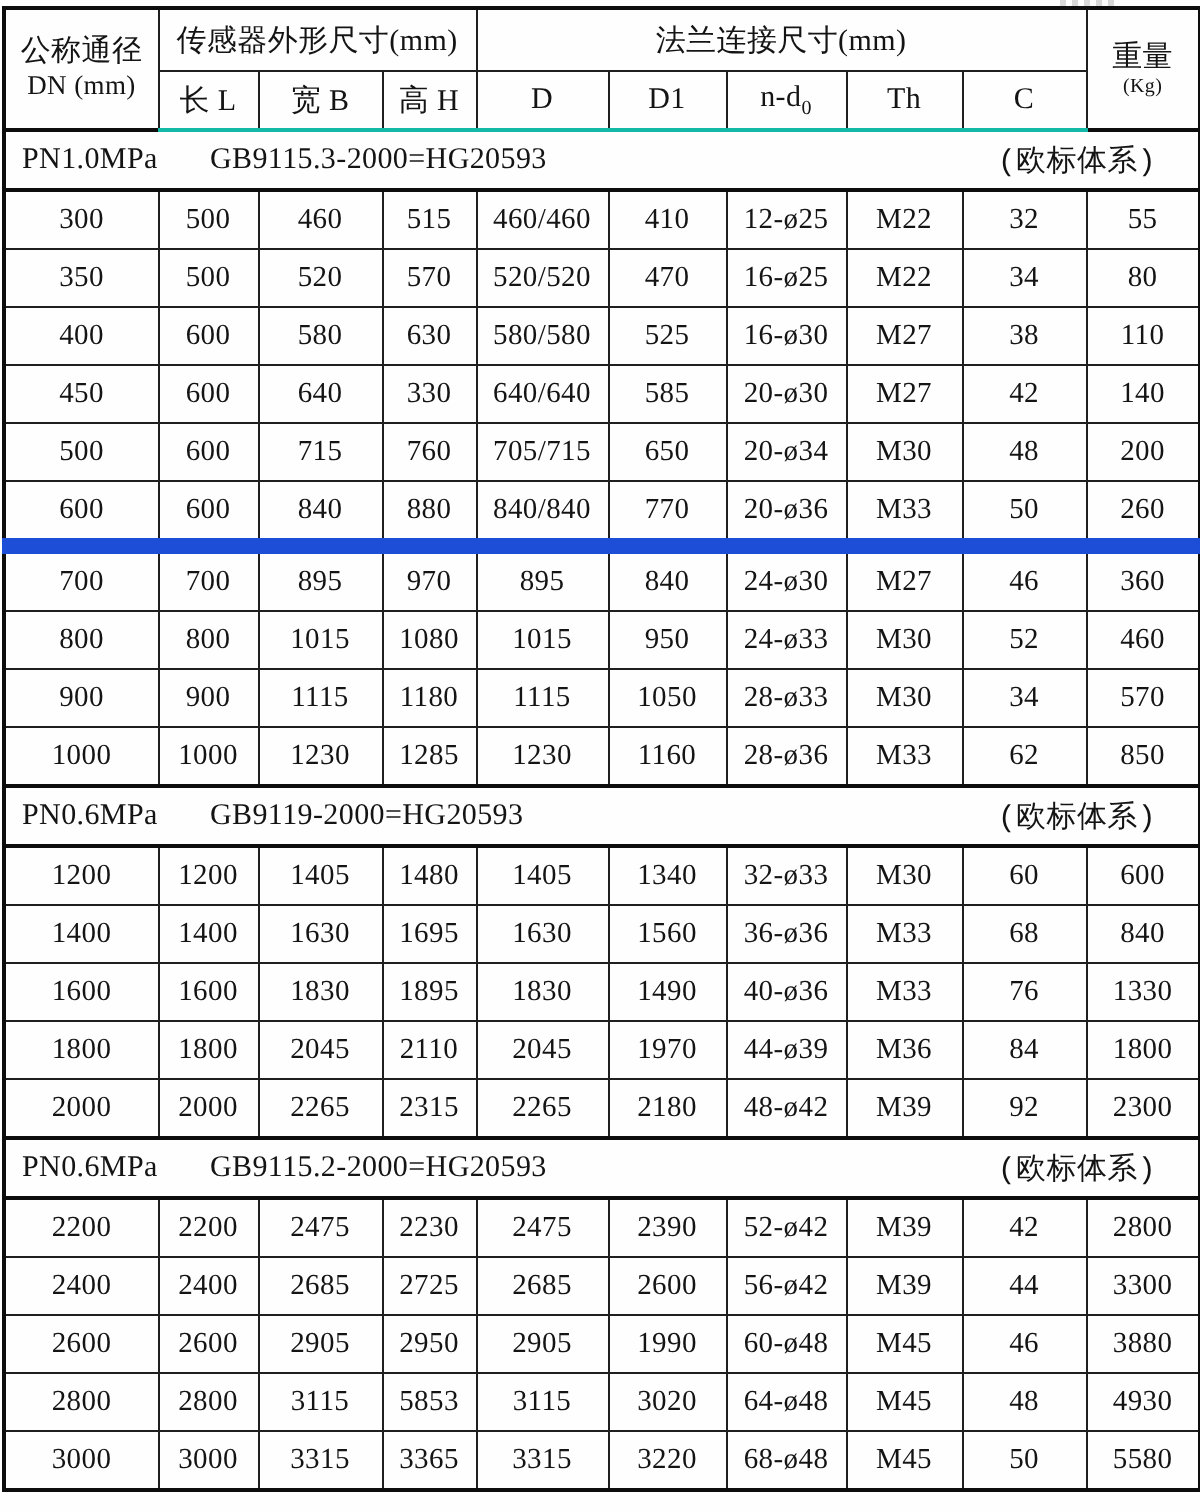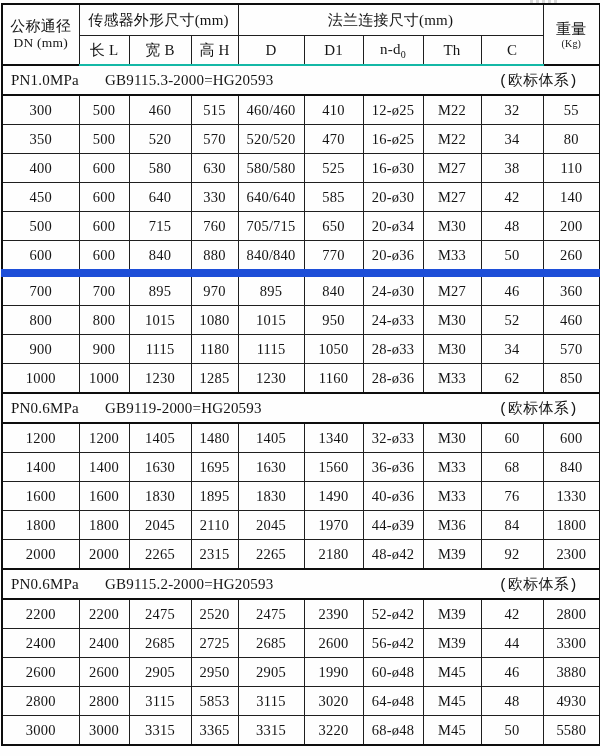--- a/index.html
+++ b/index.html
@@ -333,21 +333,21 @@
               <span class="pressure">PN0.6MPa</span>
               <span class="standard">GB9115.2-2000=HG20593</span>
               <span class="note">(欧标体系)</span>
             </div>
           </td>
         </tr>
         <tr>
           <td>2200</td>
           <td>2200</td>
           <td>2475</td>
-          <td>2520</td>
+          <td>2230</td>
           <td>2475</td>
           <td>2390</td>
           <td>52-ø42</td>
           <td>M39</td>
           <td>42</td>
           <td>2800</td>
         </tr>
         <tr>
           <td>2400</td>
           <td>2400</td>

